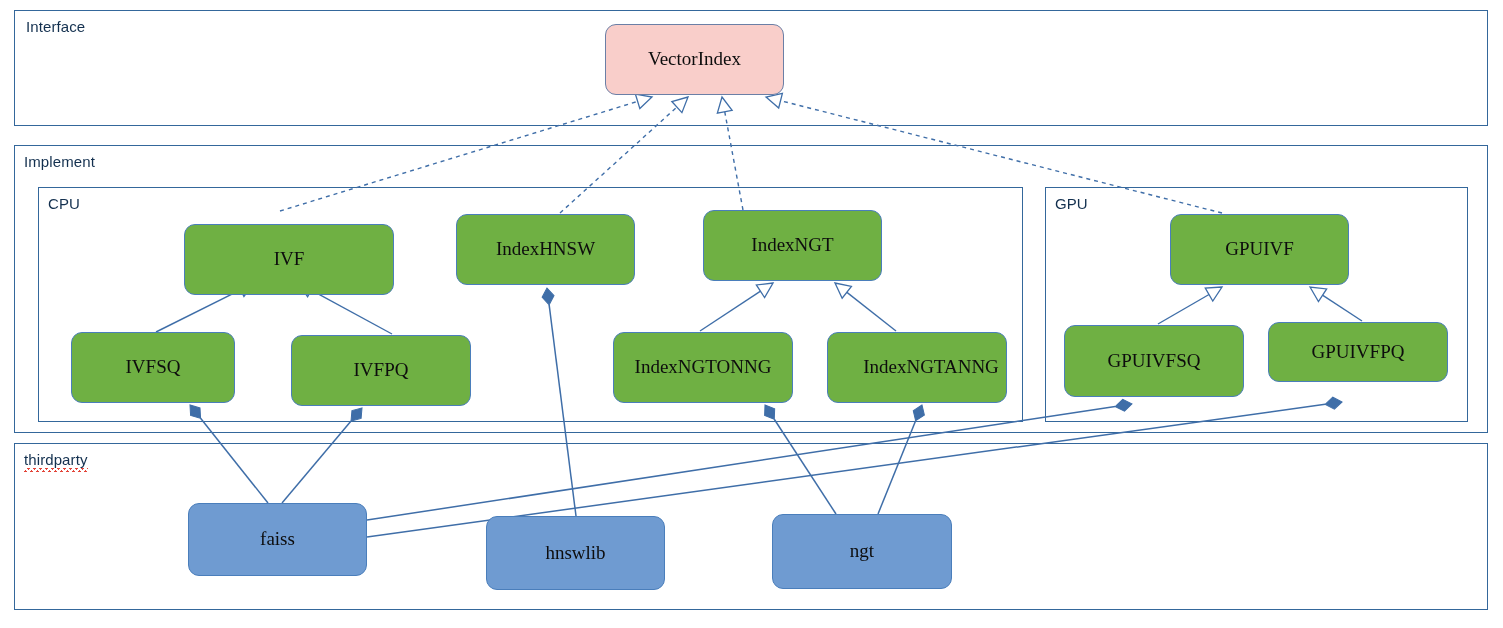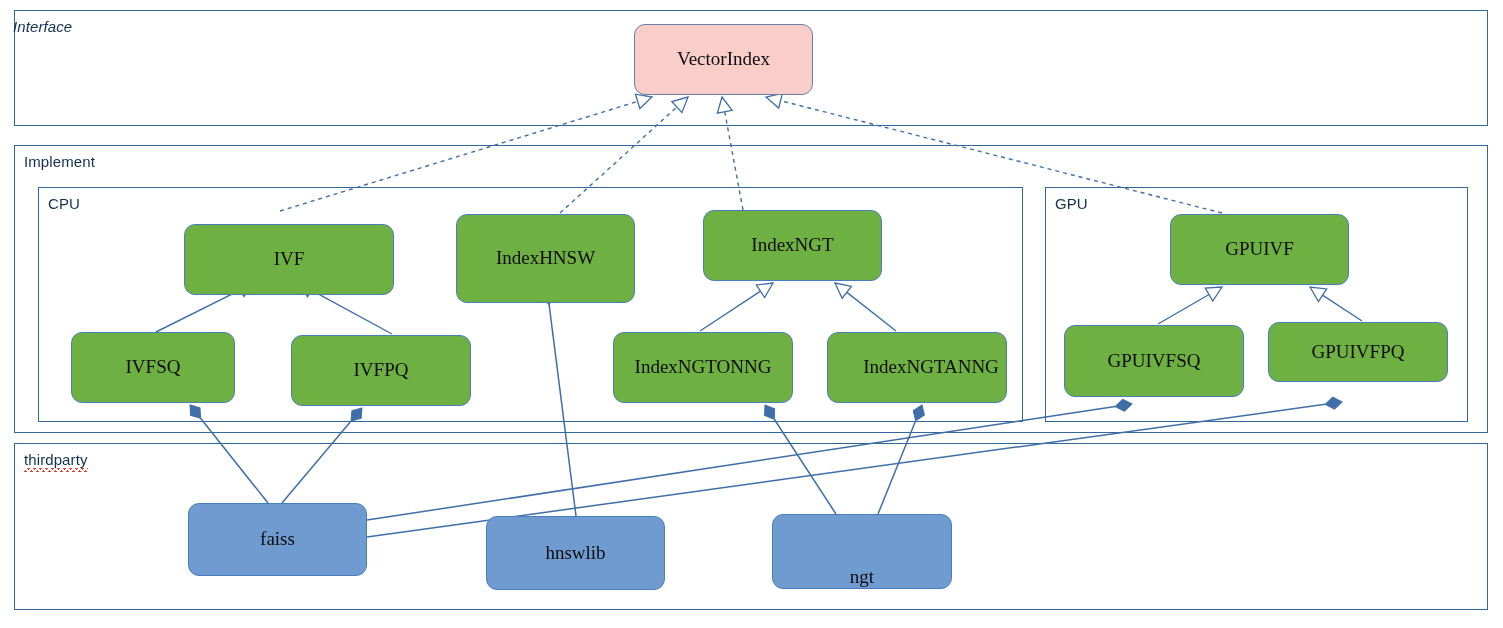--- a/index.html
+++ b/index.html
@@ -29,21 +29,21 @@
   .node.pink{background:#f9ceca;border:1.6px solid #6b7fa6;}
   .node.blue{background:#6f9bd1;border:1.6px solid #4a7ebb;}
 </style>
 </head>
 <body>
 
 <div id="stage">
 
   <div id="packages">
       <div class="pkg" style="left: 14px; top: 10px; width: 1474px; height: 116px;"></div>
-      <div class="pkg-label" style="left: 13px; top: 18px; font-style: italic;">Interface</div>
+      <div class="pkg-label" style="left: 26px; top: 18px;">Interface</div>
       <div class="pkg" style="left: 14px; top: 145px; width: 1474px; height: 288px;"></div>
       <div class="pkg-label" style="left: 24px; top: 153px;">Implement</div>
       <div class="pkg" style="left: 38px; top: 187px; width: 985px; height: 235px;"></div>
       <div class="pkg-label" style="left: 48px; top: 195px;">CPU</div>
       <div class="pkg" style="left: 1045px; top: 187px; width: 423px; height: 235px;"></div>
       <div class="pkg-label" style="left: 1055px; top: 195px;">GPU</div>
       <div class="pkg" style="left: 14px; top: 443px; width: 1474px; height: 167px;"></div>
       <div class="pkg-label" style="left: 24px; top: 451px;"><span class="spell-wrap"><span>thirdparty</span><span class="squiggle"></span></span></div>
     </div>
 
@@ -114,27 +114,27 @@
           <polygon points="0,0 -8.5,-6 -17,0 -8.5,6" fill="#3f6ea8" stroke="#3f6ea8" stroke-width="1" transform="translate(765,405) rotate(-123.0792614600777)"></polygon>
         </g>
         <g>
           <line x1="878" y1="514" x2="915.636519478668" y2="420.76407674602694" stroke="#3f6ea8" stroke-width="1.5" fill="none"></line>
           <polygon points="0,0 -8.5,-6 -17,0 -8.5,6" fill="#3f6ea8" stroke="#3f6ea8" stroke-width="1" transform="translate(922,405) rotate(-68.01756179688137)"></polygon>
         </g>
       </g>
   </svg>
 
   <div id="nodes">
-      <div class="node pink" style="left: 634px; top: 24px; width: 179px; height: 71px;">
+      <div class="node pink" style="left: 605px; top: 24px; width: 179px; height: 71px;">
         <span>VectorIndex</span>
       </div>
       <div class="node green" style="left: 184px; top: 224px; width: 210px; height: 71px;">
         <span>IVF</span>
       </div>
-      <div class="node green" style="left: 456px; top: 214px; width: 179px; height: 89px;">
+      <div class="node green" style="left: 456px; top: 214px; width: 179px; height: 71px;">
         <span>IndexHNSW</span>
       </div>
       <div class="node green" style="left: 703px; top: 210px; width: 179px; height: 71px;">
         <span>IndexNGT</span>
       </div>
       <div class="node green" style="left: 1170px; top: 214px; width: 179px; height: 71px;">
         <span>GPUIVF</span>
       </div>
       <div class="node green" style="left: 71px; top: 332px; width: 164px; height: 71px;">
         <span>IVFSQ</span>
@@ -153,18 +153,18 @@
       </div>
       <div class="node green" style="left: 1268px; top: 322px; width: 180px; height: 60px;">
         <span>GPUIVFPQ</span>
       </div>
       <div class="node blue" style="left: 188px; top: 503px; width: 179px; height: 73px;">
         <span>faiss</span>
       </div>
       <div class="node blue" style="left: 486px; top: 516px; width: 179px; height: 74px;">
         <span>hnswlib</span>
       </div>
-      <div class="node blue" style="left: 772px; top: 514px; width: 180px; height: 75px; align-items: flex-end;">
+      <div class="node blue" style="left: 772px; top: 514px; width: 180px; height: 75px;">
         <span>ngt</span>
       </div>
     </div>
 
 </div>
 
 </body></html>

